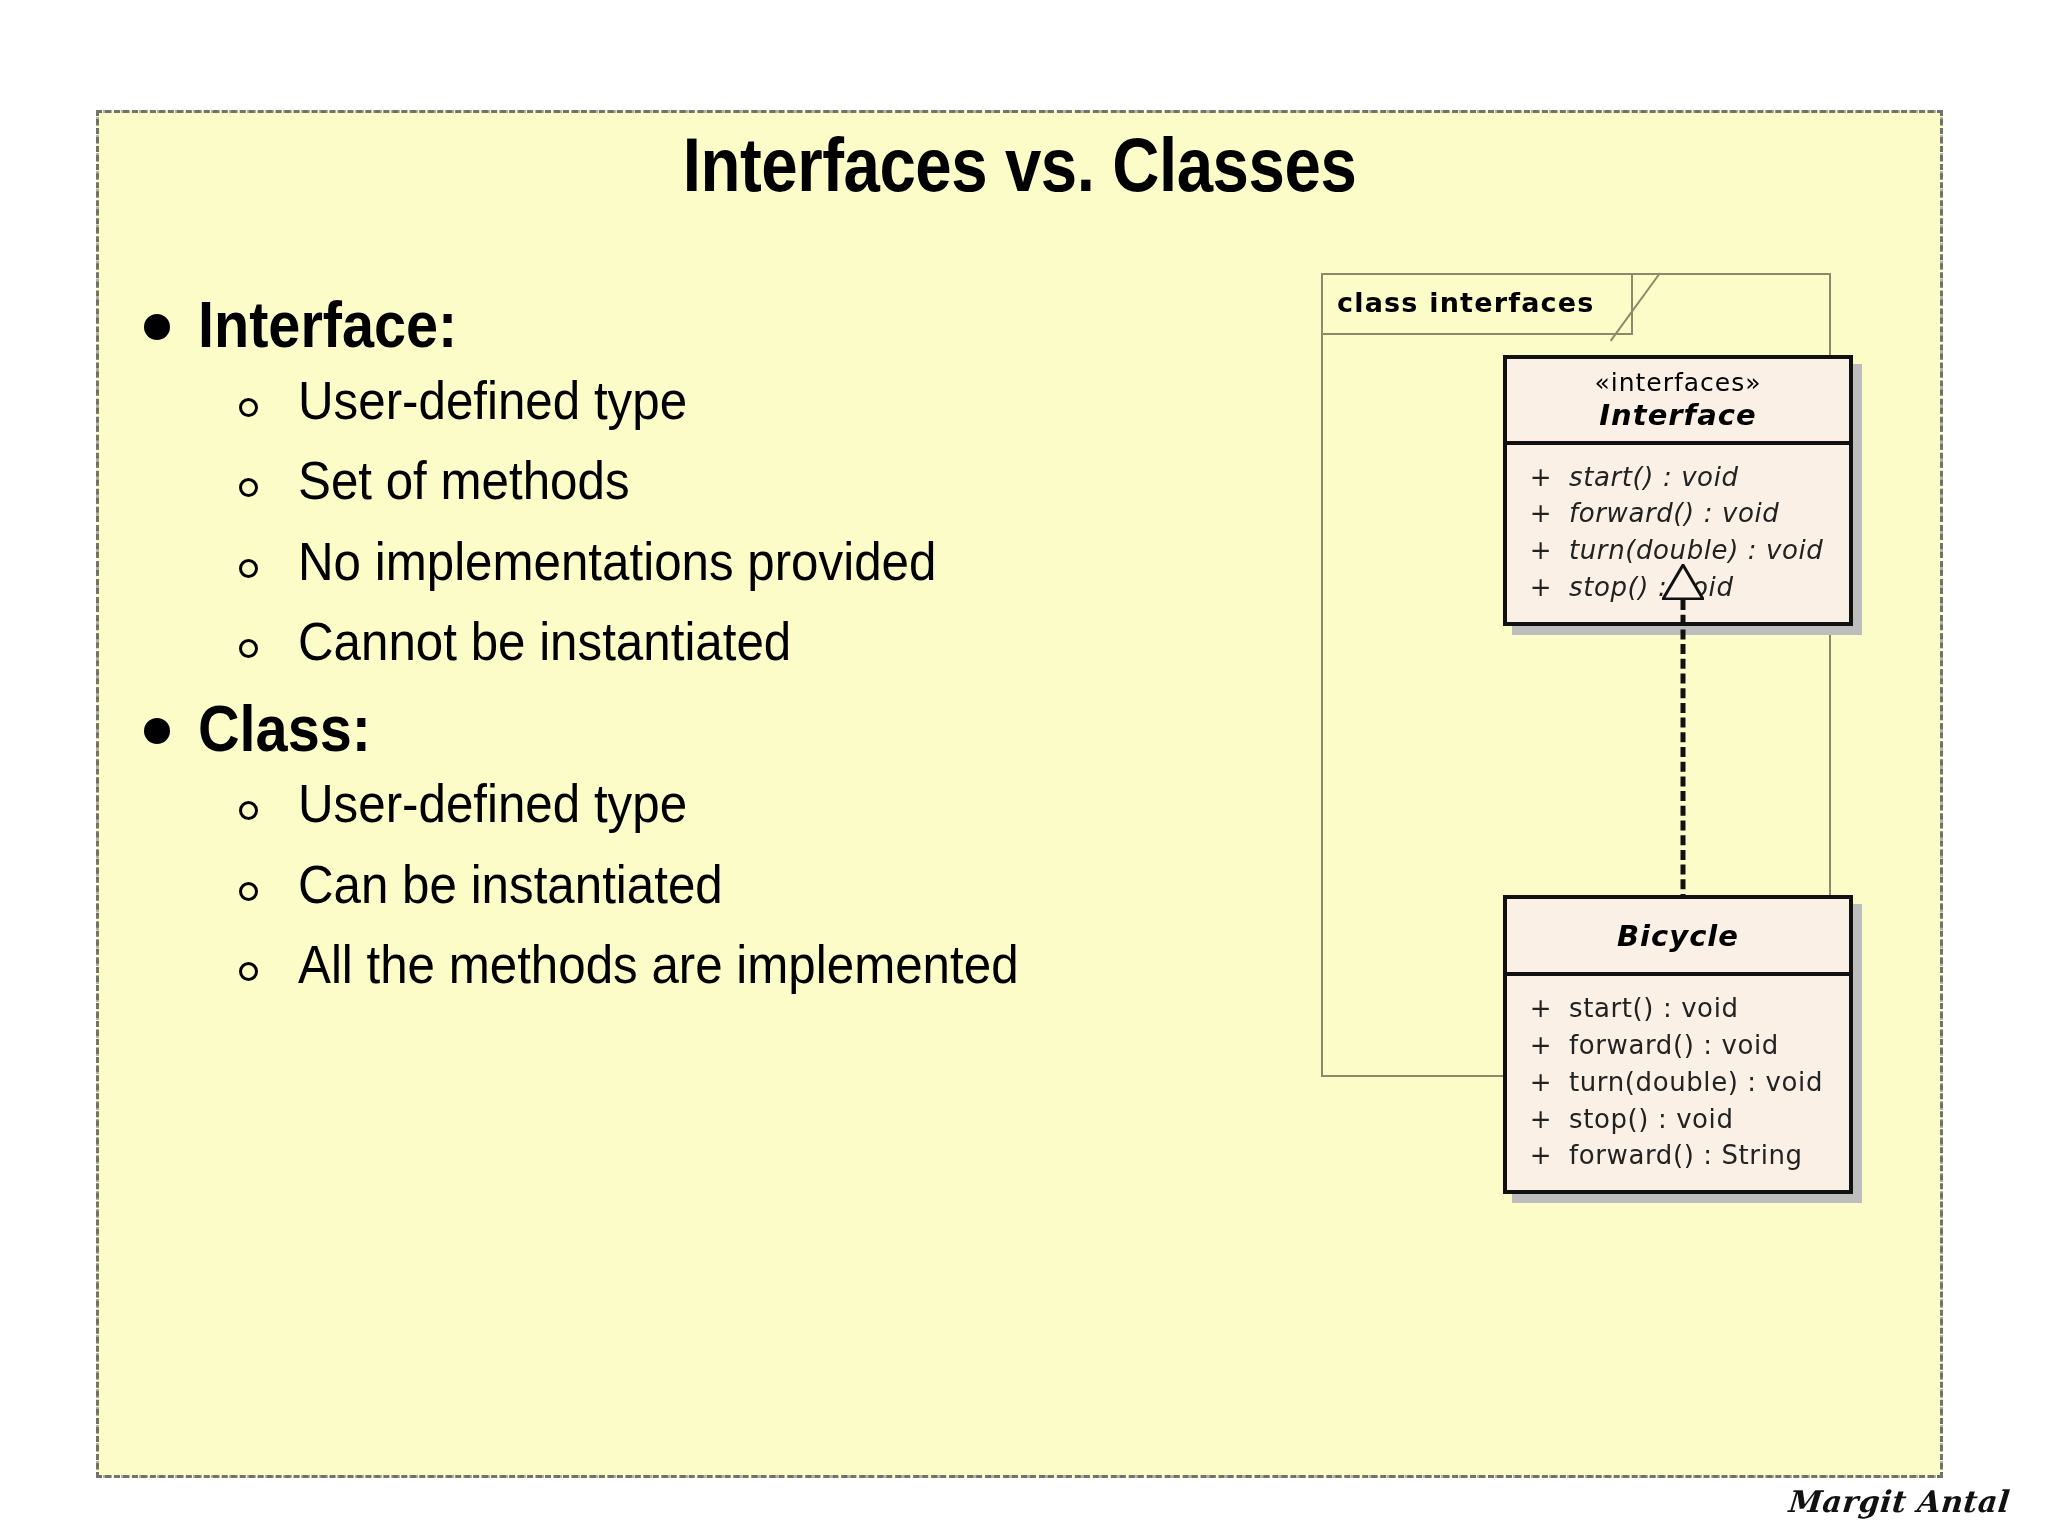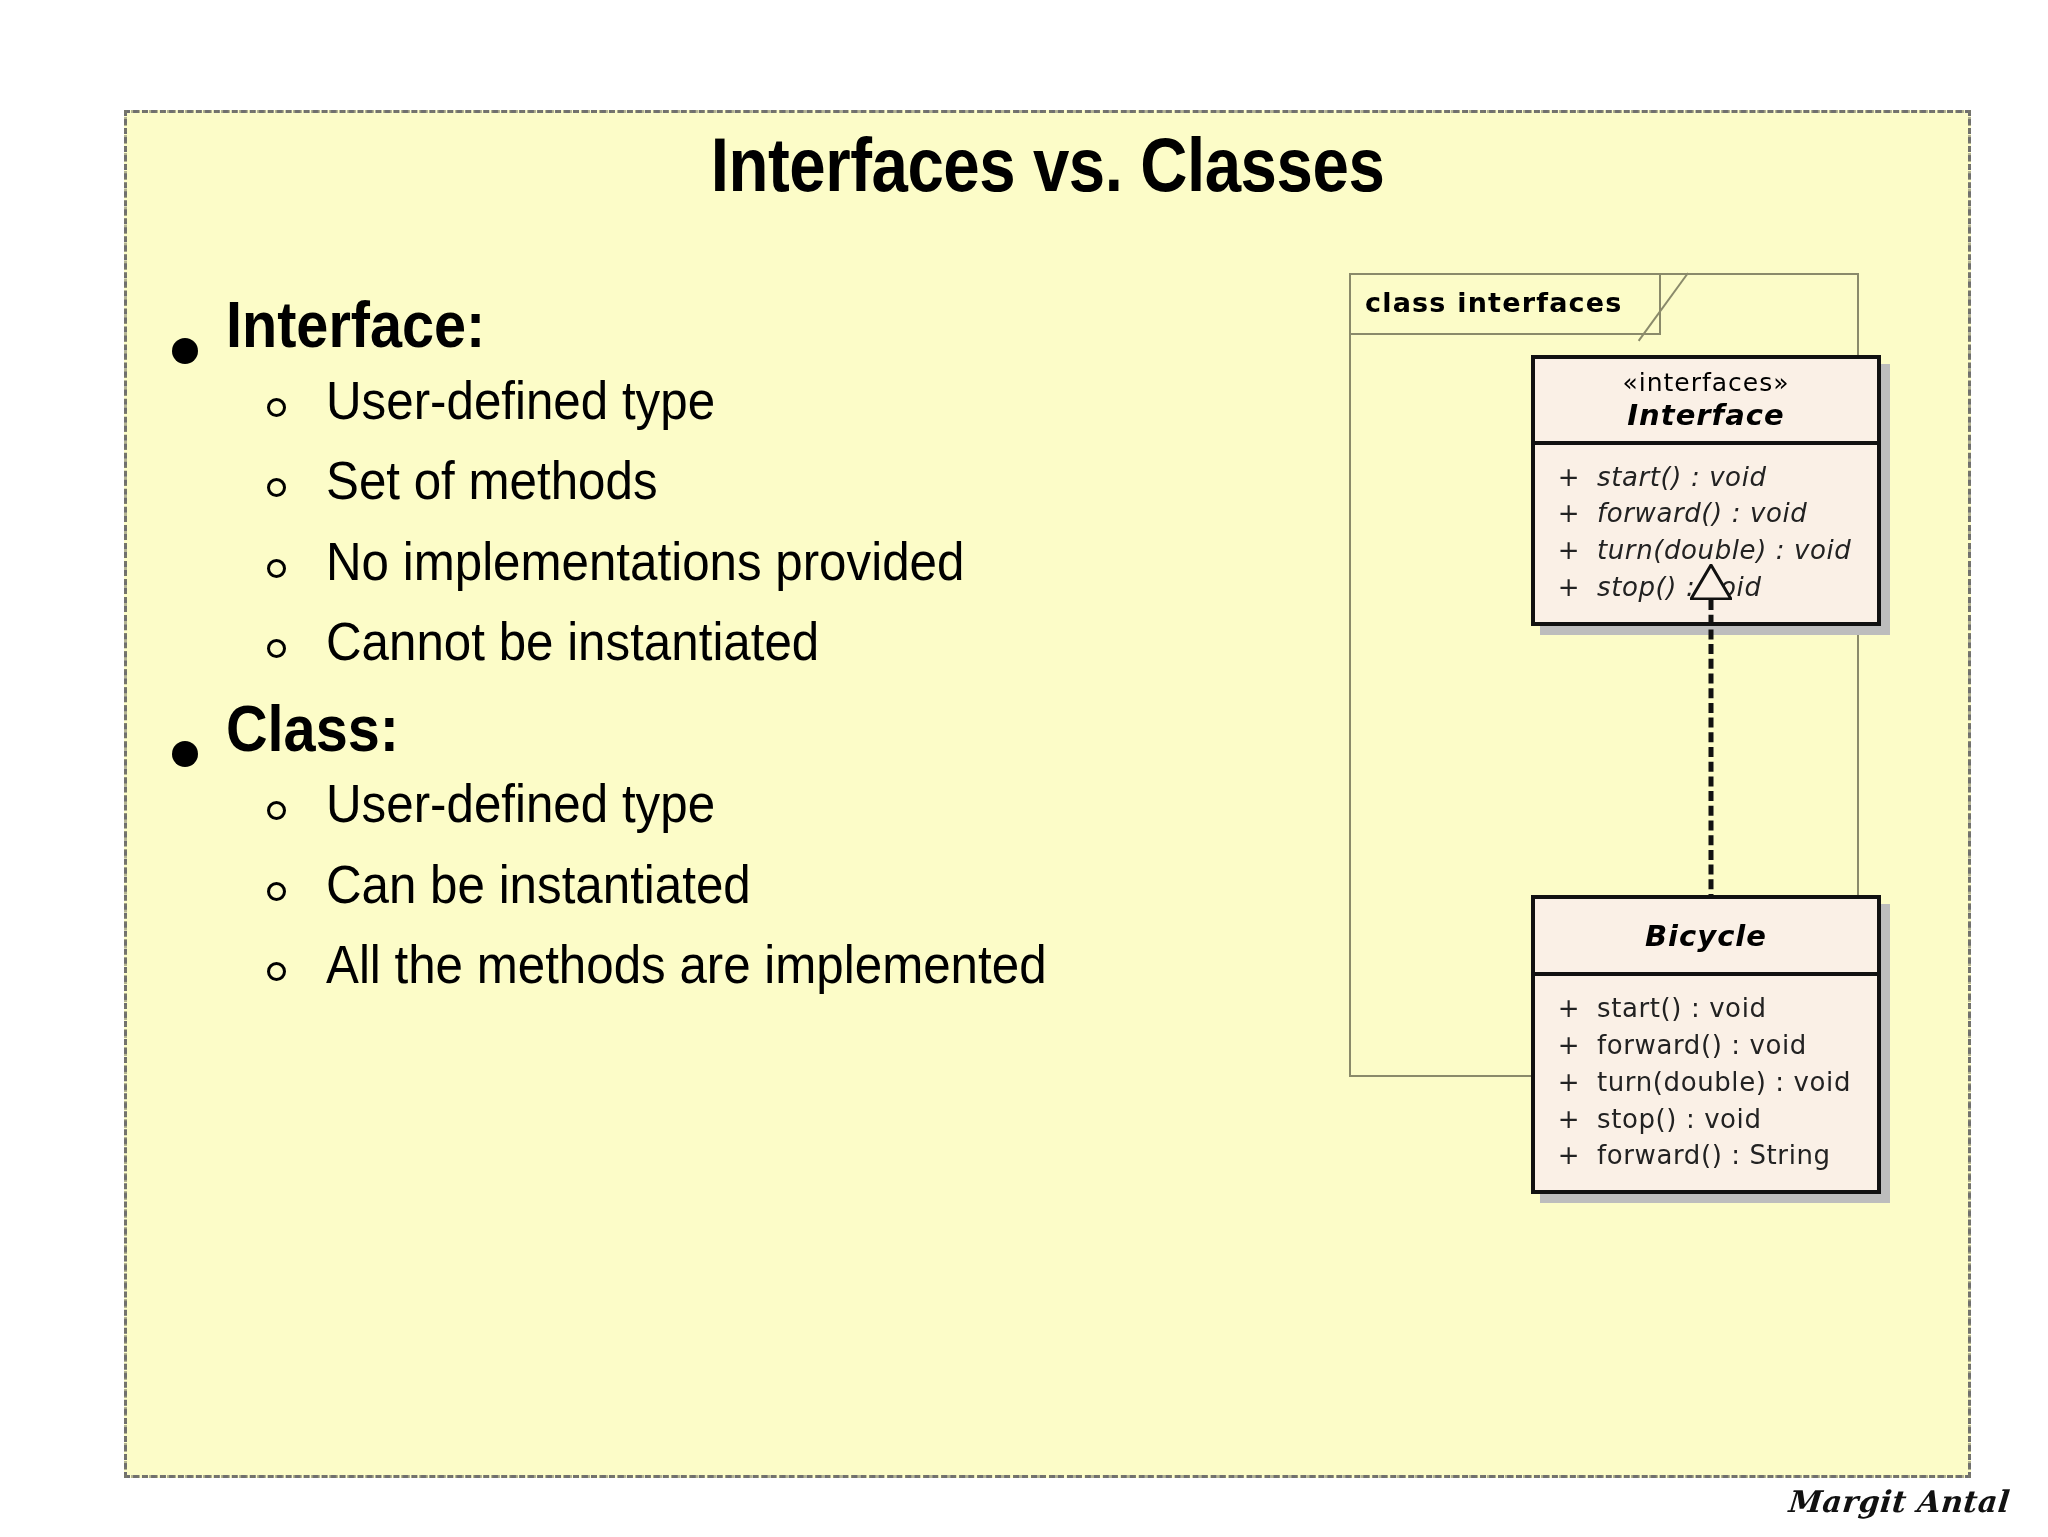--- a/index.html
+++ b/index.html
@@ -11,21 +11,21 @@
     width: 2048px;
     height: 1537px;
     position: relative;
     overflow: hidden;
     font-family: "Liberation Sans", sans-serif;
   }
 
   
   #slide {
     position: absolute;
-    left: 124px;
+    left: 96px;
     top: 110px;
     width: 1847px;
     height: 1368px;
     background: #fcfcc8;
     border: 3px dashed #6f6f6f;
     border-style: dashed;
     box-sizing: border-box;
   }
   
   #slide::before {
@@ -57,21 +57,21 @@
 
   
   #bullets {
     position: absolute;
     left: 45px;
     top: 175px;
     width: 1150px;
   }
   .lvl1 {
     display: flex;
-    align-items: flex-end;
+    align-items: flex-start;
     margin-bottom: 4px;
   }
   .lvl1 .disc {
     width: 26px;
     height: 26px;
     border-radius: 50%;
     background: #000;
     margin-top: 26px;
     margin-right: 28px;
     flex: 0 0 auto;

